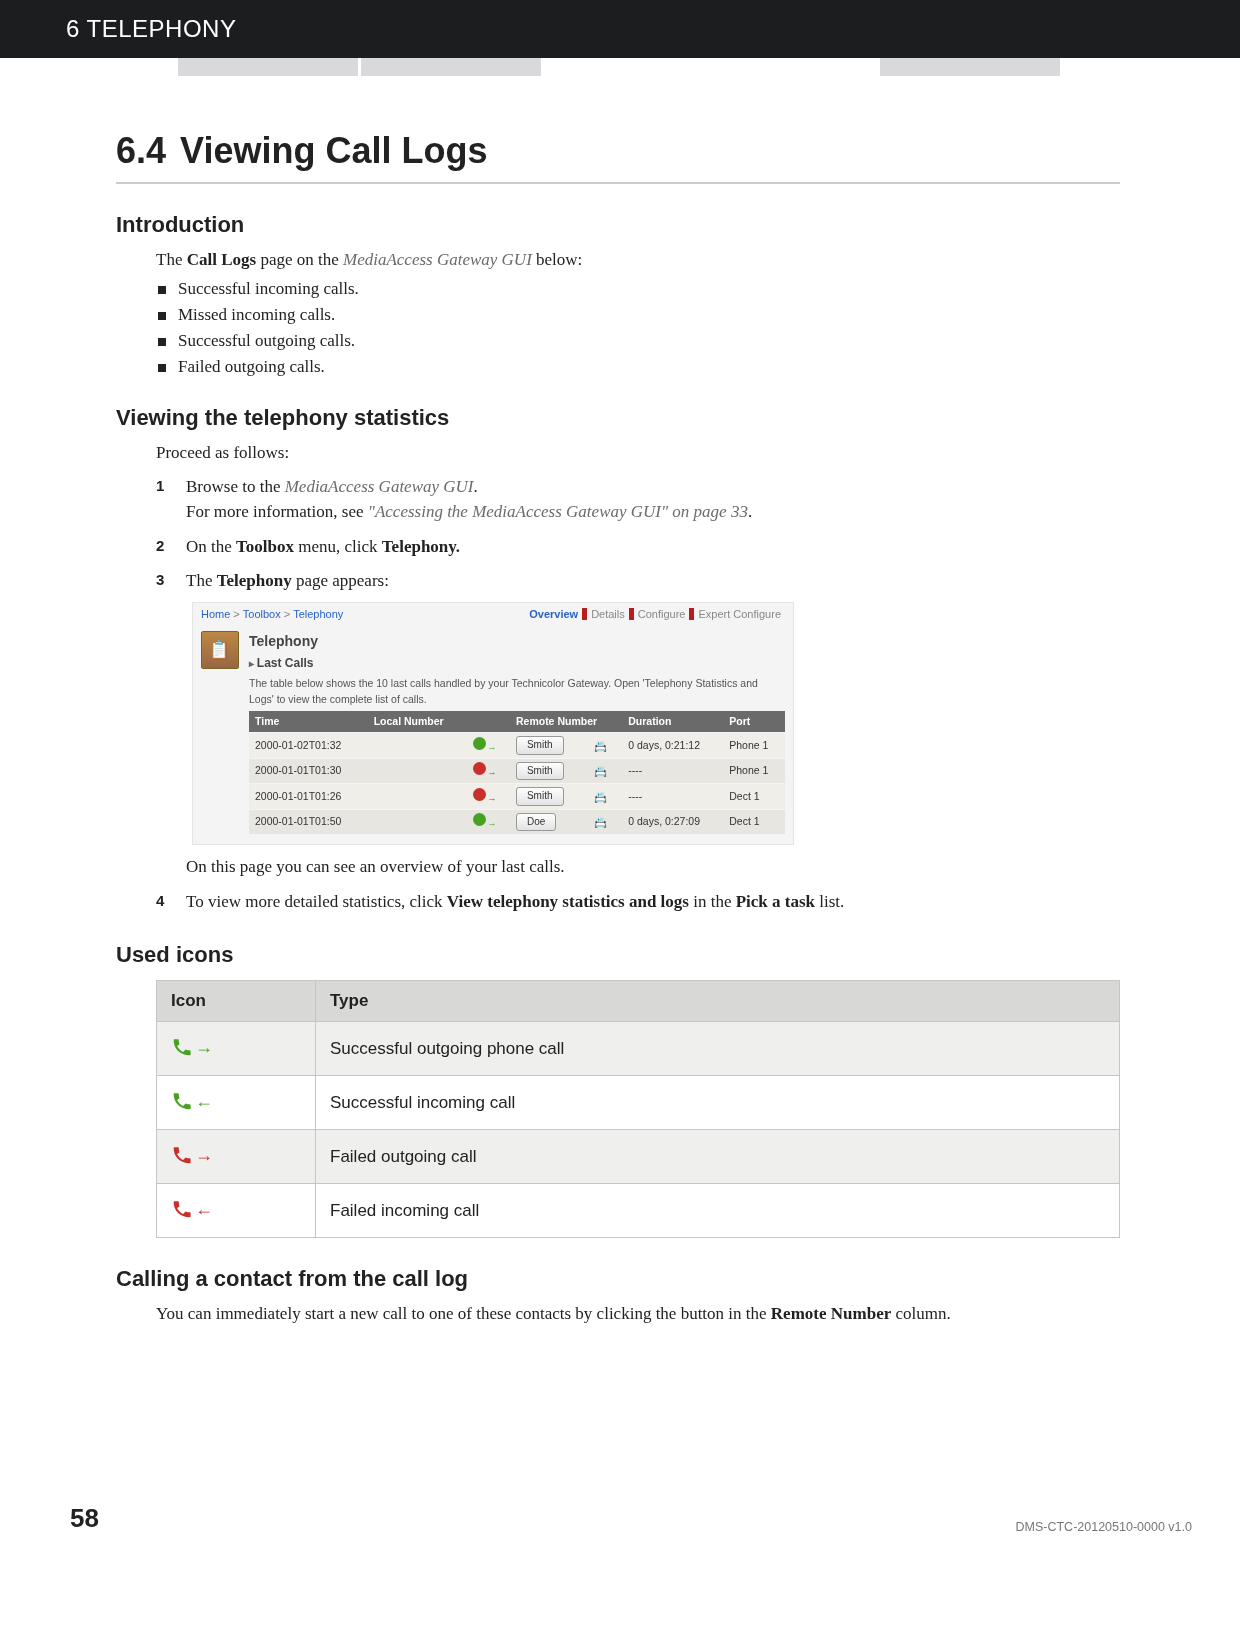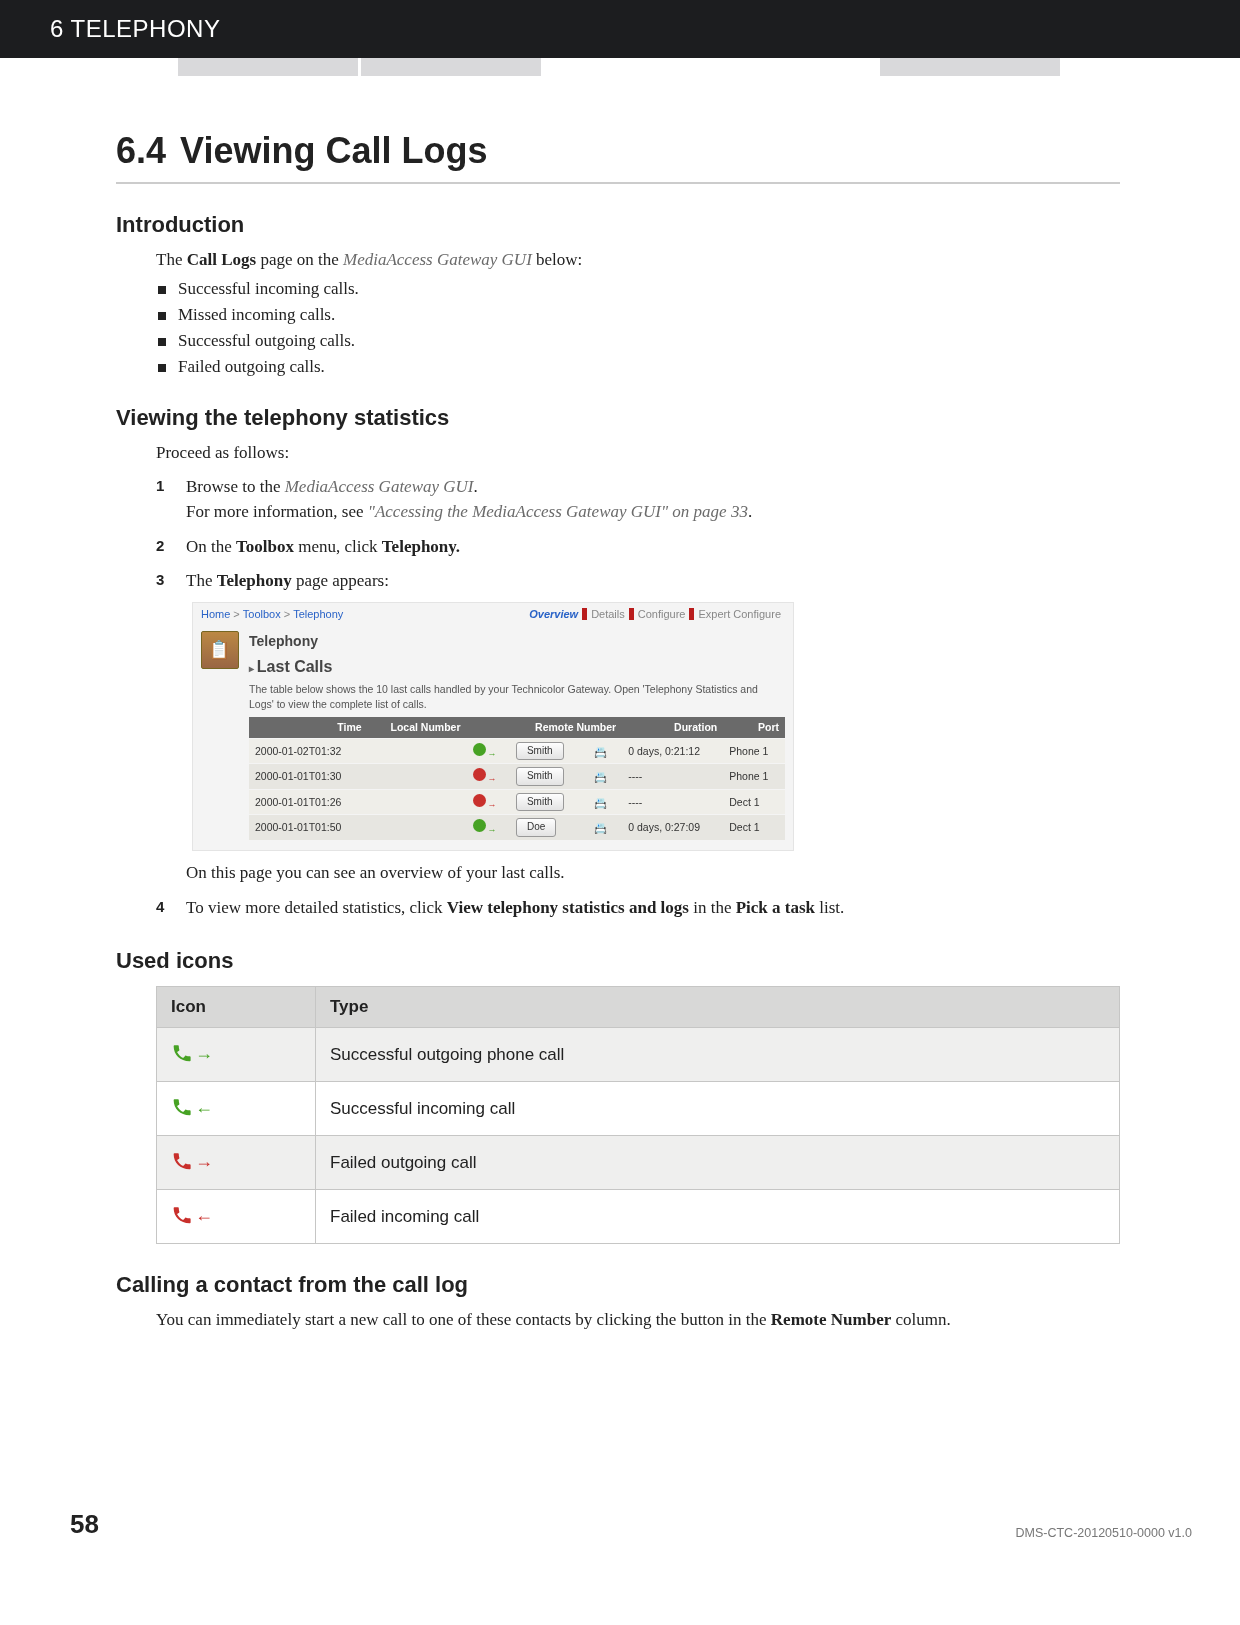--- a/index.html
+++ b/index.html
@@ -15,21 +15,21 @@
     height: 58px;
     display: flex;
     align-items: center;
   }
   .chapter-label {
     color: #fff;
     font-family: Arial, Helvetica, sans-serif;
     font-weight: 300;
     letter-spacing: .5px;
     font-size: 24px;
-    margin-left: 50px;
+    margin-left: 66px;
   }
   .tab-strip {
     height: 20px;
     position: relative;
   }
   .tab-strip .seg {
     position: absolute;
     top: 0;
     height: 18px;
     background: #d9d9db;
@@ -104,21 +104,20 @@
   }
   .gui .breadcrumb .tabs span {
     color: #888;
     padding: 0 4px;
     border-left: 5px solid #b91c1c;
   }
   .gui .breadcrumb .tabs span:first-child {
     border-left: none;
     color: #2a63c7;
     font-weight: bold;
-    font-style: italic;
   }
   .gui .panel {
     display: flex;
     gap: 10px;
     padding: 4px 8px 10px 8px;
     position: relative;
   }
   .gui .side-icon {
     width: 36px;
     height: 36px;
@@ -135,34 +134,34 @@
   .gui .panel-title {
     font-weight: bold;
     font-size: 14px;
     color: #454545;
     margin-bottom: 4px;
     font-family: Tahoma, sans-serif;
   }
   .gui .sub-title {
     font-weight: bold;
     color: #454545;
-    font-size: 16px;
+    font-size: 12px;
     margin: 2px 0 4px 0;
   }
   .gui .sub-title::before { content: '▸ '; color: #666; font-size: 10px; }
   .gui .desc { color: #555; font-size: 10.5px; margin-bottom: 4px; }
   .gui table {
     width: 100%;
     border-collapse: collapse;
     font-size: 10.5px;
   }
   .gui table th {
     background: #6a6a6a;
     color: #fff;
-    text-align: right;
+    text-align: left;
     padding: 3px 6px;
     font-weight: bold;
   }
   .gui table td {
     background: #e7e6e1;
     padding: 3px 6px;
     border-top: 1px solid #f4f4f4;
     color: #333;
     vertical-align: middle;
   }

